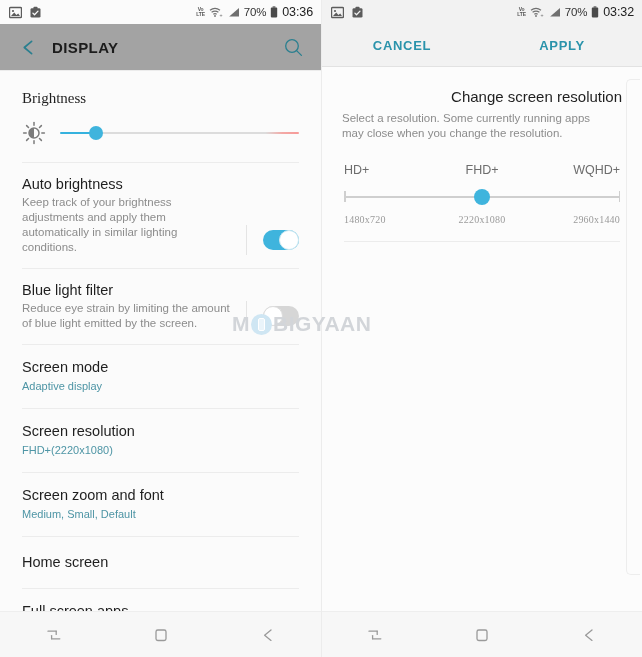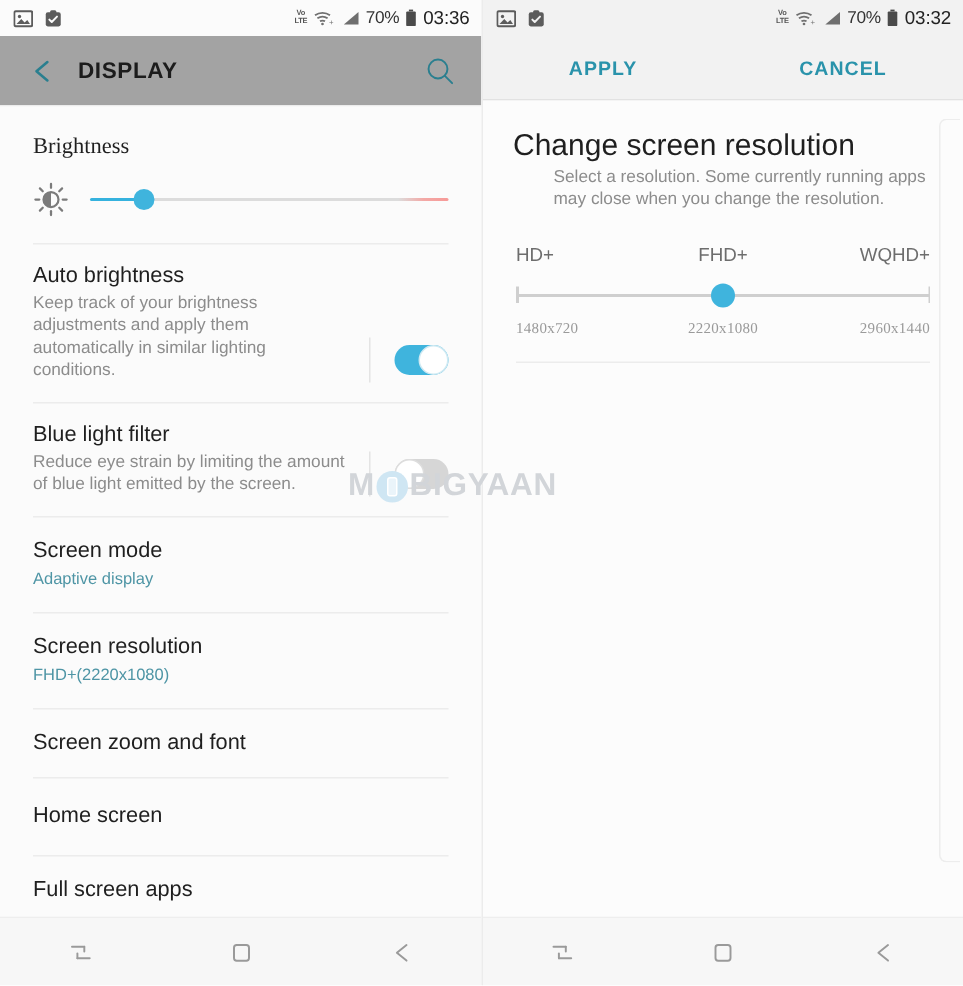--- a/index.html
+++ b/index.html
@@ -127,24 +127,24 @@
     position: absolute; top: 0px; width: 20px; height: 20px;
     border-radius: 50%; background: #ffffff;
     border: 1px solid #dddddd;
   }
   .sw.on .sw-knob { left: 16px; border-color: #cfe9f2; }
   .sw.off .sw-knob { left: 0px; }
 
   
   .dlg-body { flex: 1; background: #fcfcfc; position: relative; overflow: hidden; }
   .dlg-head { padding: 20px 20px 0 20px; }
-  .dlg-title { font-size: 20px; color: #1f1f1f; line-height: 20px; }
+  .dlg-title { font-size: 15px; color: #1f1f1f; line-height: 20px; text-align: right; }
   .dlg-desc {
     font-size: 11.5px; color: #8c8c8c; line-height: 15px;
-    margin-top: 4px; max-width: 268px; margin-left: 27px;
+    margin-top: 4px; max-width: 268px;
   }
   .res-block { margin-top: 22px; padding: 0 22px; }
   .res-labels, .res-values { display: flex; }
   .res-labels > div, .res-values > div { flex: 1; }
   .res-labels > div { font-size: 12.5px; color: #6d6d6d; }
   .res-values > div { font-size: 10px; color: #9a9a9a; letter-spacing: 0.2px; font-family: Liberation Serif, serif; }
   .res-labels > div:nth-child(1), .res-values > div:nth-child(1) { text-align: left; }
   .res-labels > div:nth-child(2), .res-values > div:nth-child(2) { text-align: center; }
   .res-labels > div:nth-child(3), .res-values > div:nth-child(3) { text-align: right; }
 
@@ -322,20 +322,21 @@
       <div class="divider"></div>
 
       <div class="row row-plain">
         <div class="row-title">Screen resolution</div>
         <div class="row-val">FHD+(2220x1080)</div>
       </div>
       <div class="divider"></div>
 
       <div class="row row-plain">
         <div class="row-title">Screen zoom and font</div>
+        <div class="row-val">Medium, Small, Default</div>
       </div>
       <div class="divider"></div>
 
       <div class="row row-plain" style="padding-top:16px;padding-bottom:17px;">
         <div class="row-title">Home screen</div>
       </div>
       <div class="divider"></div>
 
       <div class="row row-plain">
         <div class="row-title">Full screen apps</div>
@@ -398,22 +399,22 @@
         <span class="sb-pct">70%</span>
         <svg width="8" height="12" viewBox="0 0 8 12">
           <rect x="2.6" y="0.4" width="2.8" height="1.2" fill="#4a4a4a"></rect>
           <rect x="0.8" y="1.6" width="6.4" height="9.8" rx="0.8" fill="#4a4a4a"></rect>
         </svg>
         <span class="sb-time">03:32</span>
       </div>
     </div>
 
     <div class="dialogbar">
+      <div class="dlg-act">CANCEL</div>
       <div class="dlg-act">APPLY</div>
-      <div class="dlg-act">CANCEL</div>
     </div>
 
     <div class="dlg-body">
       <div class="dlg-head">
         <div class="dlg-title">Change screen resolution</div>
         <div class="dlg-desc">Select a resolution. Some currently running apps may close when you change the resolution.</div>
       </div>
 
       <div class="res-block">
         <div class="res-labels">

